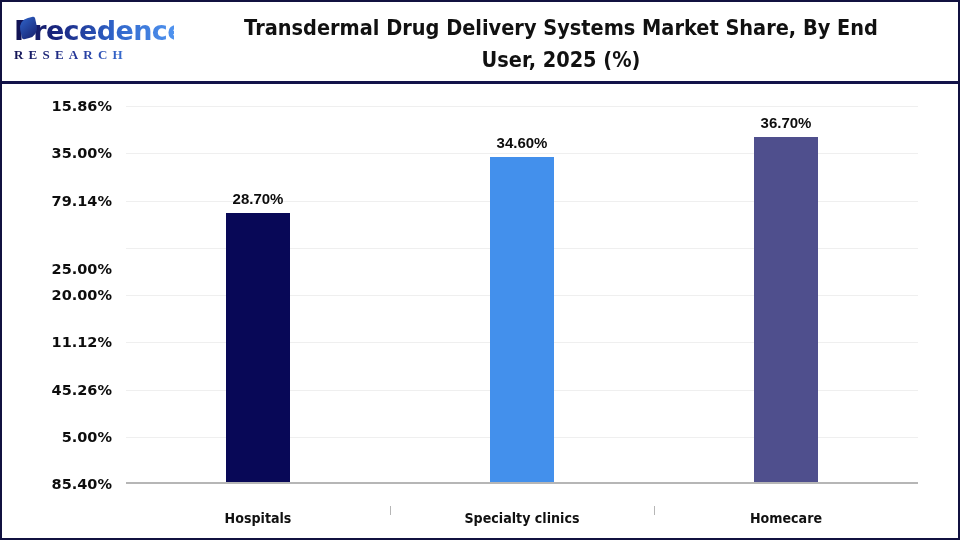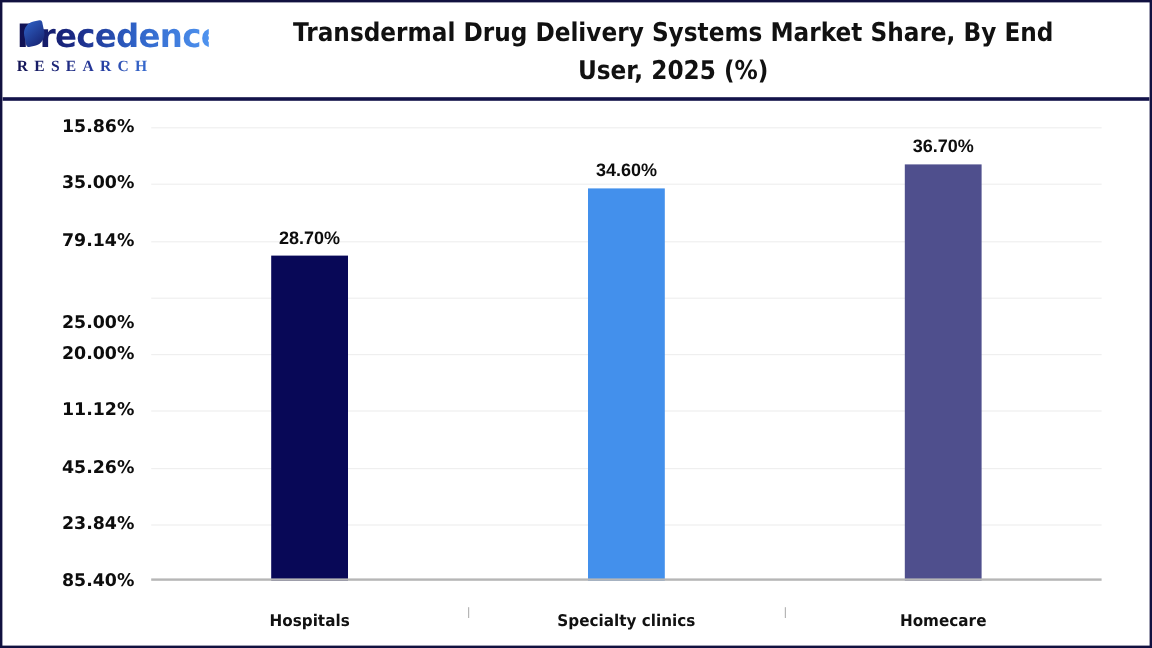--- a/index.html
+++ b/index.html
@@ -195,21 +195,21 @@
           <div class="gridline" style="top: 283.5px;"></div>
           <div class="gridline" style="top: 236.25px;"></div>
           <div class="gridline" style="top: 189px;"></div>
           <div class="gridline" style="top: 141.75px;"></div>
           <div class="gridline" style="top: 94.5px;"></div>
           <div class="gridline" style="top: 47.25px;"></div>
           <div class="gridline" style="top: 0px;"></div>
         </div>
       <div id="ytick-labels">
           <div class="ytick-label" style="top: 378px; right: 806px;">85.40%</div>
-          <div class="ytick-label" style="top: 330.75px; right: 806px;">23.84%</div>
+          <div class="ytick-label" style="top: 330.75px; right: 806px;">5.00%</div>
           <div class="ytick-label" style="top: 283.5px; right: 806px;">45.26%</div>
           <div class="ytick-label" style="top: 236.25px; right: 806px;">11.12%</div>
           <div class="ytick-label" style="top: 189px; right: 806px;">20.00%</div>
           <div class="ytick-label" style="top: 141.75px; right: 806px; margin-top: 21px;">25.00%</div>
           <div class="ytick-label" style="top: 94.5px; right: 806px;">79.14%</div>
           <div class="ytick-label" style="top: 47.25px; right: 806px;">35.00%</div>
           <div class="ytick-label" style="top: 0px; right: 806px;">15.86%</div>
         </div>
       <div id="bars">
           <div class="bar-slot" style="left: 0px; width: 264px;">

